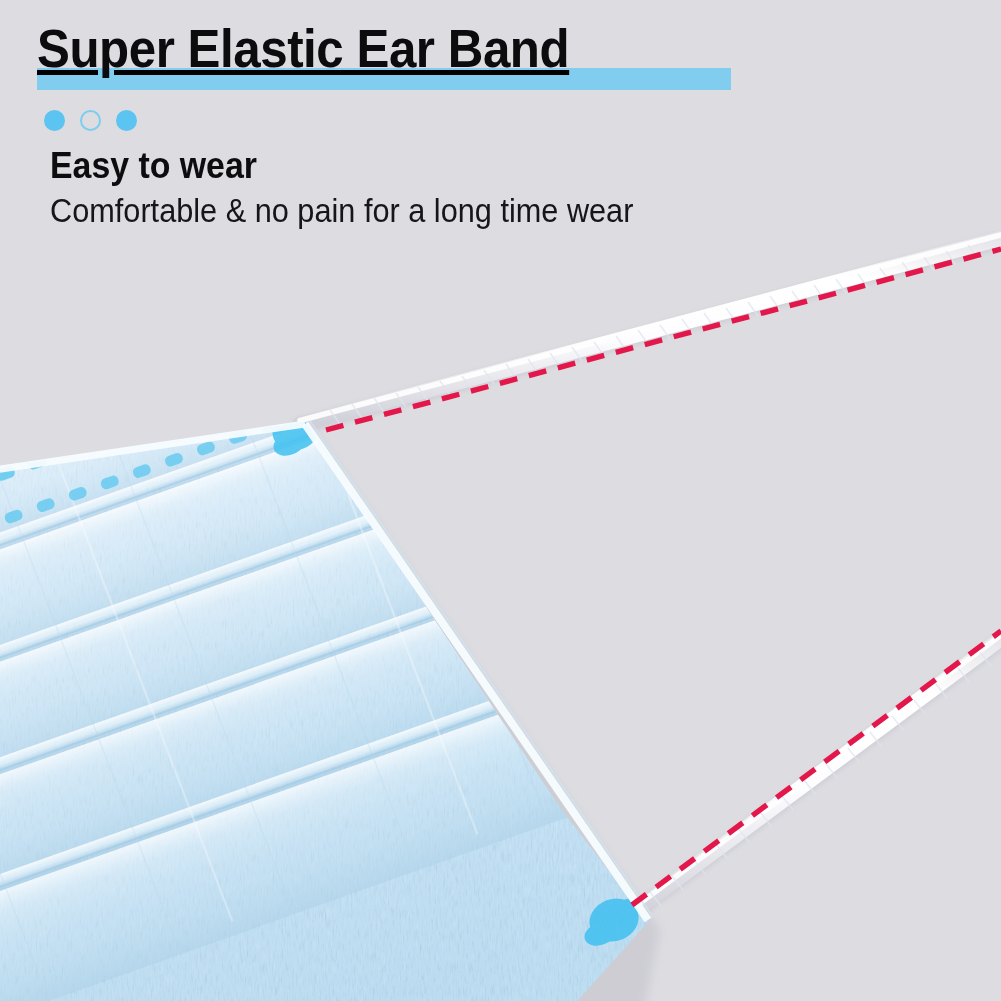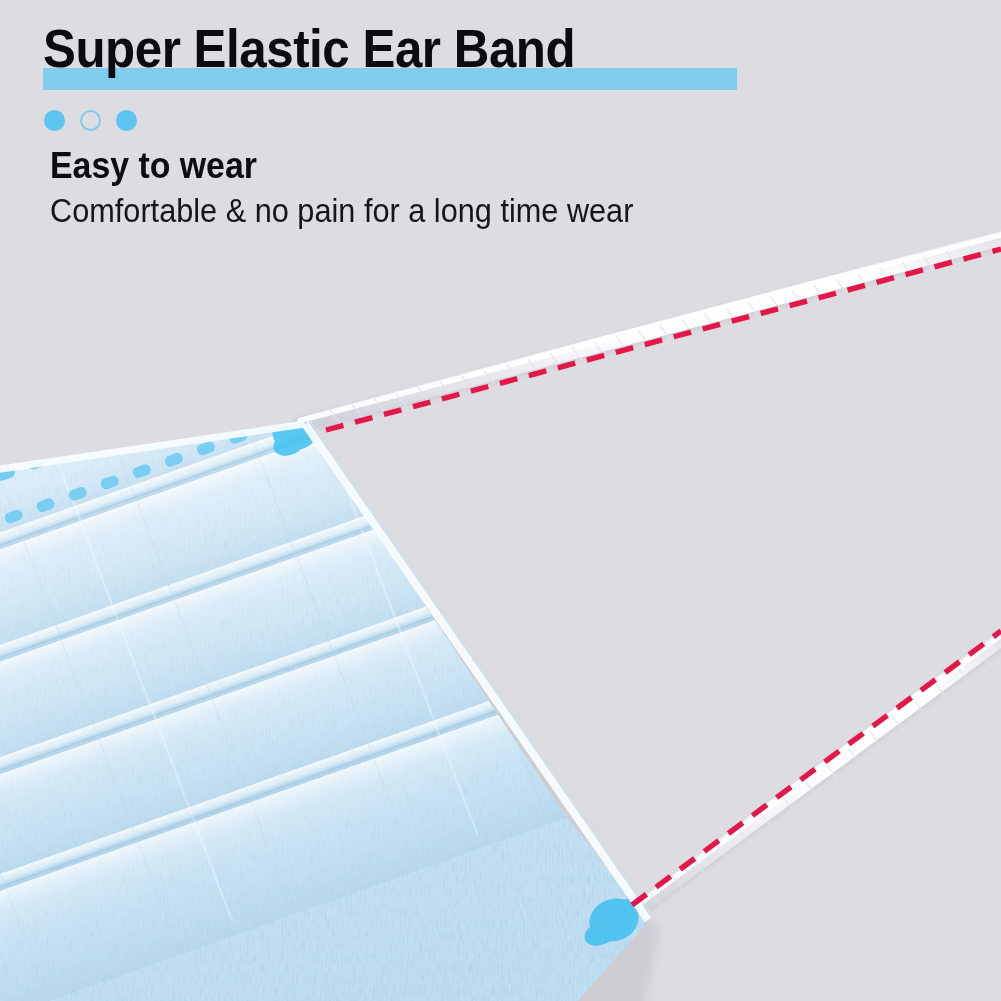--- a/index.html
+++ b/index.html
@@ -19,22 +19,23 @@
   }
 
   
   #header{
     position:absolute;
     left:0;top:0;width:1001px;height:250px;
     z-index:40;
   }
   #title-wrap{
     position:absolute;
-    left:43px; top:18px;
+    left:37px; top:18px;
     height:72px;
+    text-decoration:underline;
   }
   #title-highlight{
     position:absolute;
     left:0px; top:50px;
     width:694px; height:22px;
     background:#81cdf0;
     z-index:1;
   }
   #page-title{
     position:relative;

